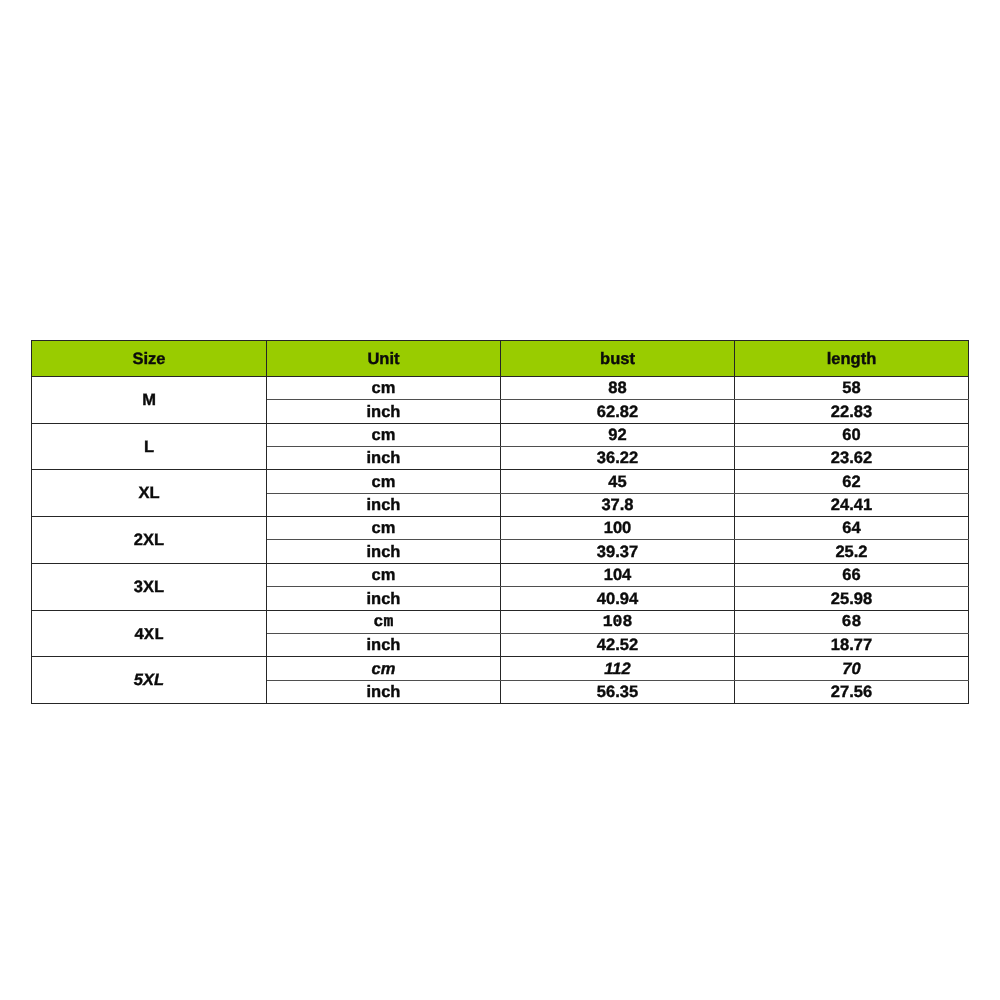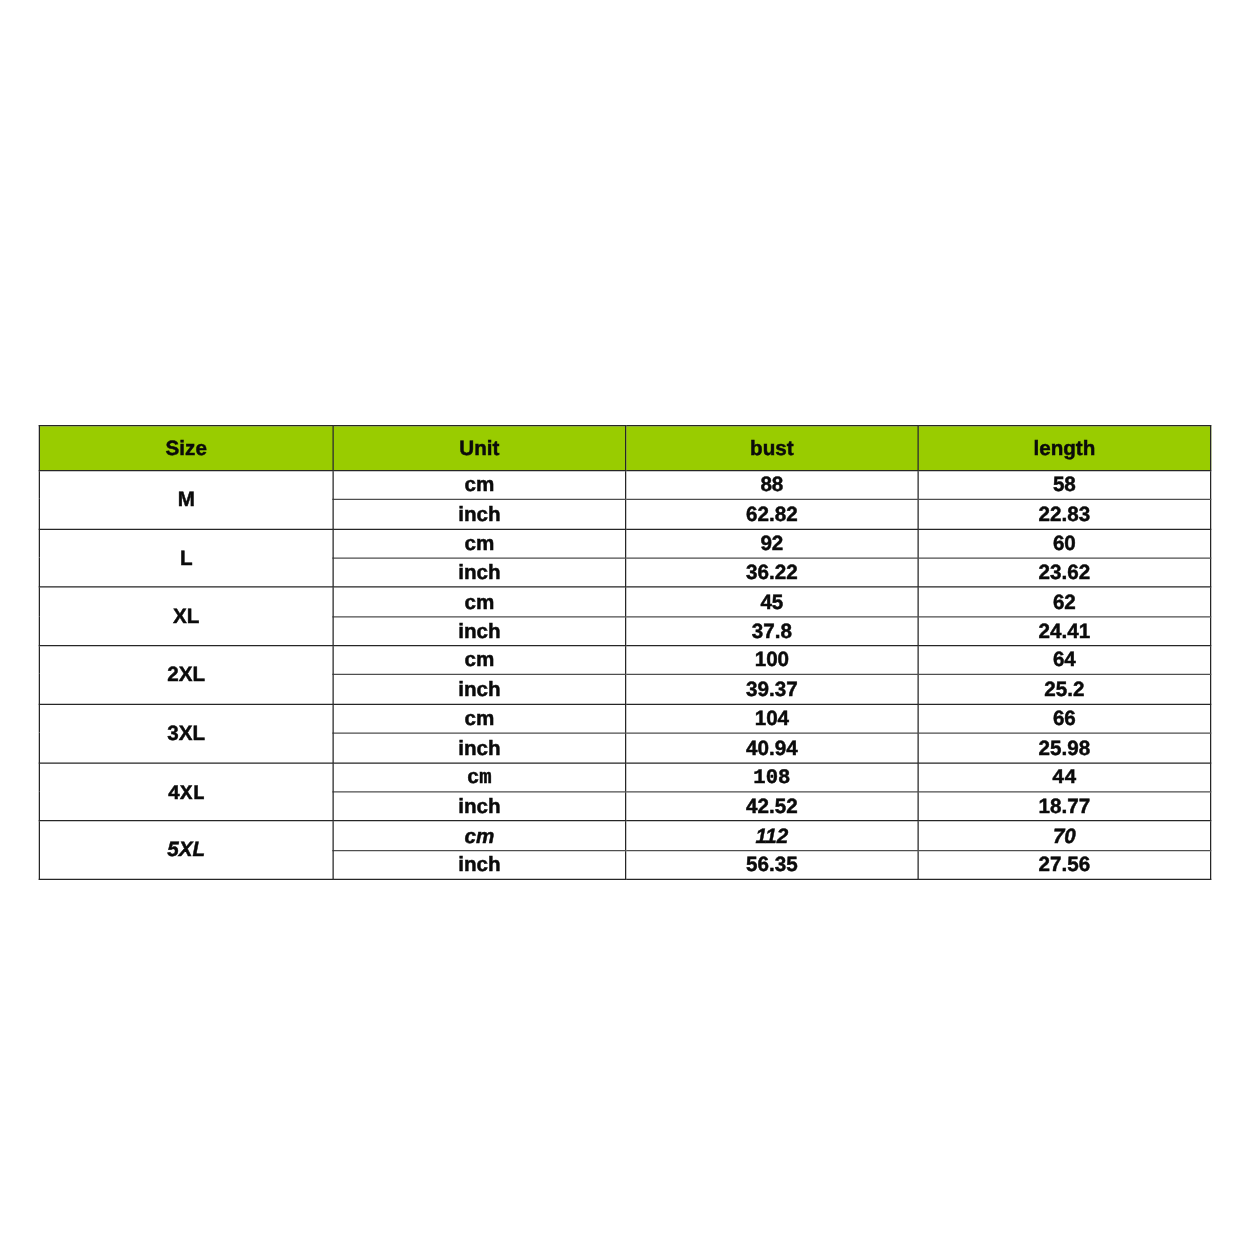--- a/index.html
+++ b/index.html
@@ -119,21 +119,21 @@
         </tr>
         <tr class="row-inch" style="height: 24px;">
           <td class="unit-cell"><span>inch</span></td>
           <td class="val-cell"><span>40.94</span></td>
           <td class="val-cell"><span>25.98</span></td>
         </tr>
         <tr class="row-cm" style="height: 23px; font-family: Liberation Mono, monospace;">
           <td class="size-cell" rowspan="2"><span>4XL</span></td>
           <td class="unit-cell"><span>cm</span></td>
           <td class="val-cell"><span>108</span></td>
-          <td class="val-cell"><span>44</span></td>
+          <td class="val-cell"><span>68</span></td>
         </tr>
         <tr class="row-inch" style="height: 23px;">
           <td class="unit-cell"><span>inch</span></td>
           <td class="val-cell"><span>42.52</span></td>
           <td class="val-cell"><span>18.77</span></td>
         </tr>
         <tr class="row-cm" style="height: 24px; font-style: italic;">
           <td class="size-cell" rowspan="2"><span>5XL</span></td>
           <td class="unit-cell"><span>cm</span></td>
           <td class="val-cell"><span>112</span></td>

